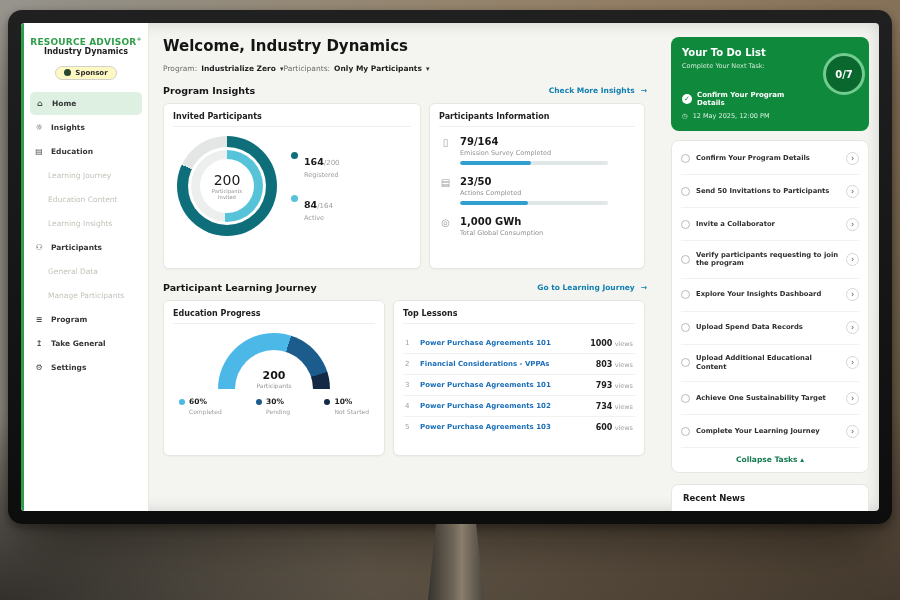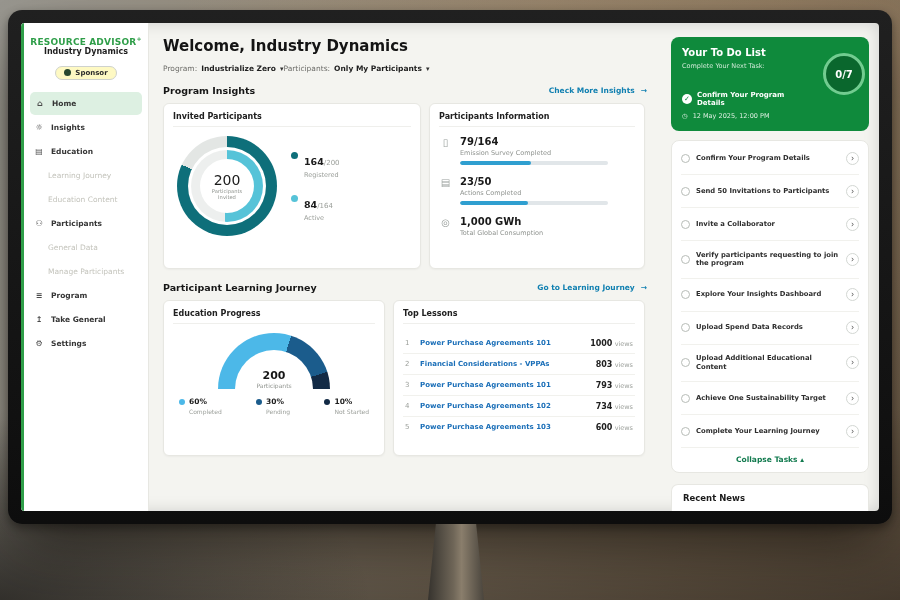--- a/index.html
+++ b/index.html
@@ -164,20 +164,24 @@
             <div class="nav-item sub">
 
               <span class="nav-label">Learning Journey</span>
             </div>
 
             <div class="nav-item sub">
 
               <span class="nav-label">Education Content</span>
             </div>
 
+            <div class="nav-item sub">
+
+              <span class="nav-label">Learning Insights</span>
+            </div>
 
             <div class="nav-item">
               <span class="nav-icon">⚇</span>
               <span class="nav-label">Participants</span>
             </div>
 
             <div class="nav-item sub">
 
               <span class="nav-label">General Data</span>
             </div>

